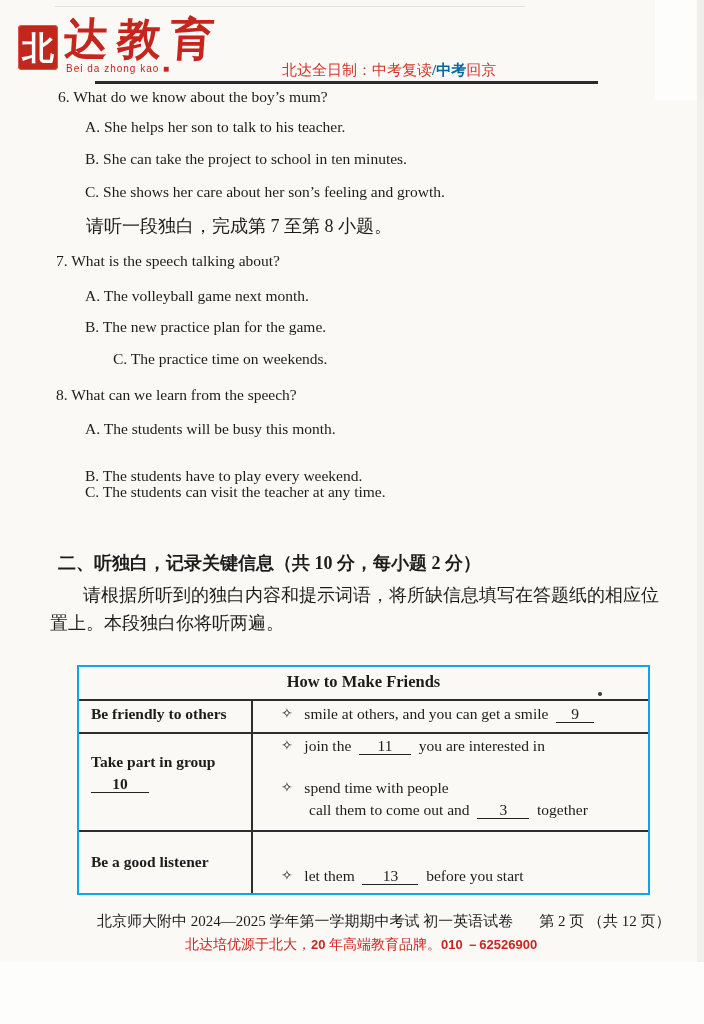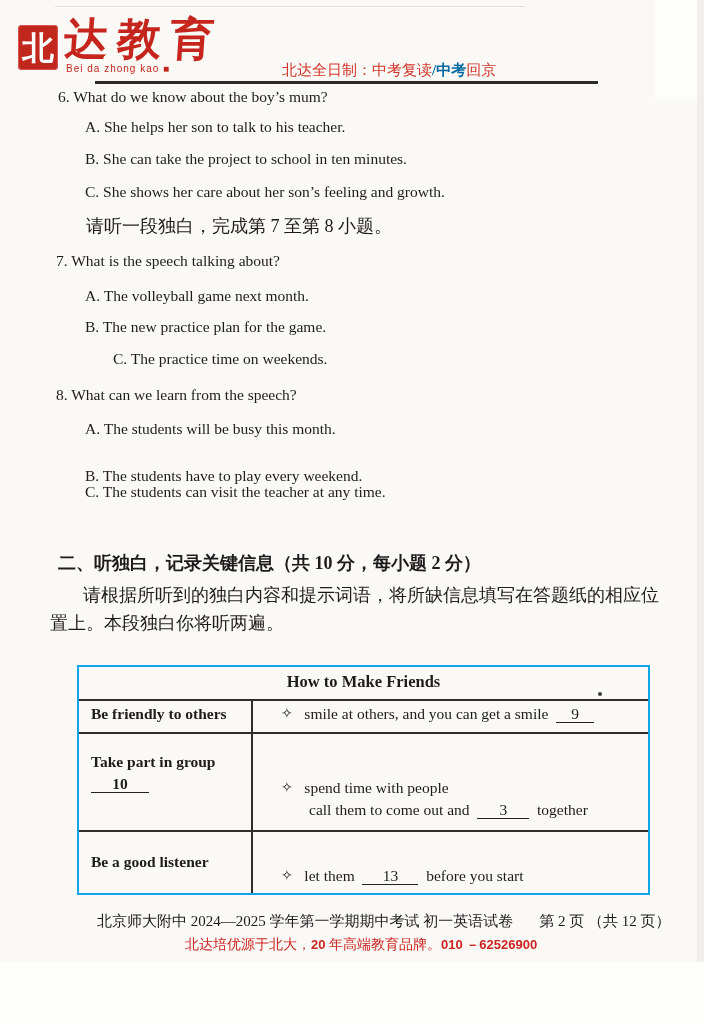--- a/index.html
+++ b/index.html
@@ -103,20 +103,26 @@
   <div class="cell" style="left:202px;top:38px;">
     <span class="bullet">✧</span>&nbsp;&nbsp;
     <span>smile at others, and you can get a smile</span>
     &nbsp;<span class="blank" style="width:38px;">9</span>
   </div>
 
   <div class="cell b" style="left:12px;top:86px;">Take part in group</div>
   <div class="cell" style="left:12px;top:108px;">
     <span class="blank b" style="width:58px;">10</span>
   </div>
+  <div class="cell" style="left:202px;top:70px;">
+    <span class="bullet">✧</span>&nbsp;&nbsp;
+    <span>join the</span>
+    &nbsp;<span class="blank" style="width:52px;">11</span>&nbsp;
+    <span>you are interested in</span>
+  </div>
   <div class="cell" style="left:202px;top:112px;">
     <span class="bullet">✧</span>&nbsp;&nbsp;
     <span>spend time with people</span>
   </div>
   <div class="cell" style="left:230px;top:134px;">
     <span>call them to come out and</span>
     &nbsp;<span class="blank" style="width:52px;">3</span>&nbsp;
     <span>together</span>
   </div>
 

